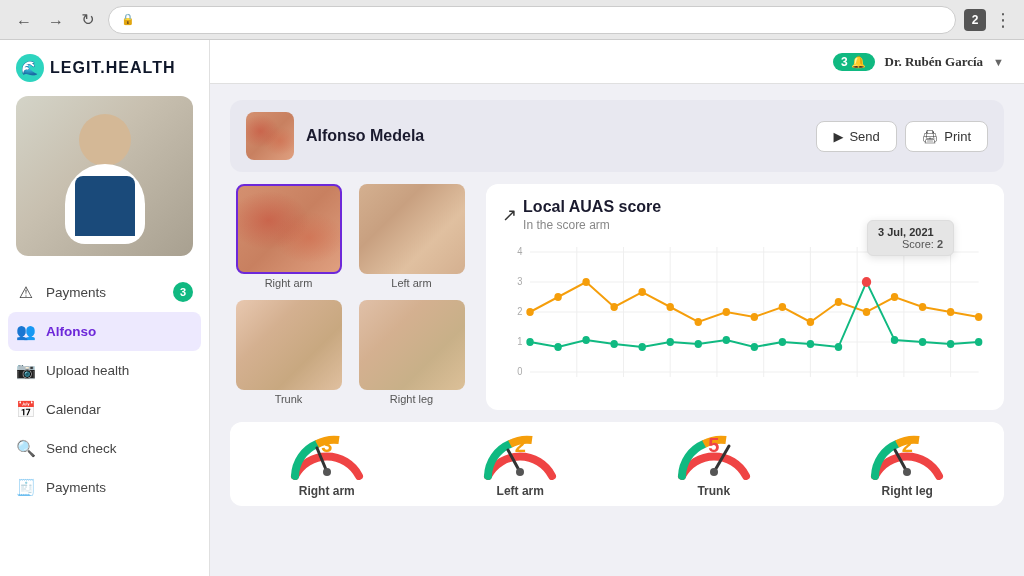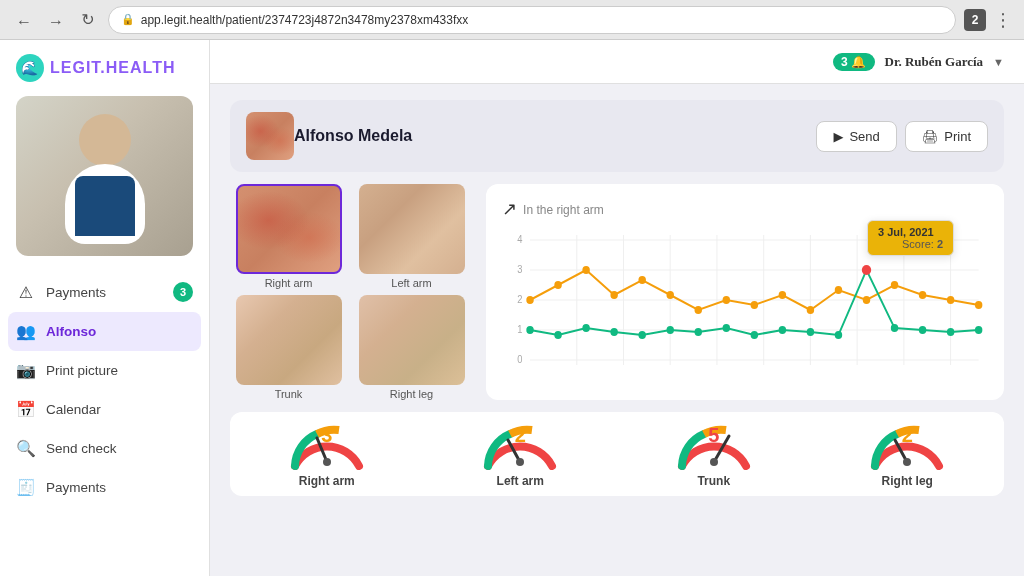--- a/index.html
+++ b/index.html
@@ -66,21 +66,21 @@
       gap: 6px;
     }
     .logo-icon {
       width: 28px; height: 28px;
       background: #2dd4bf;
       border-radius: 50%;
       display: flex; align-items: center; justify-content: center;
       font-size: 14px;
     }
     .logo-text { font-size: 16px; font-weight: 700; letter-spacing: 1px; color: #1a1a2e; }
-    .logo-text span { color: #8b5cf6; }
+    .logo-text span { color: #0f172a; }
     .sidebar-avatar {
       margin: 0 16px 12px;
       border-radius: 12px;
       overflow: hidden;
       height: 160px;
       background: linear-gradient(135deg, #d4d4c8 0%, #c8c0b0 40%, #a8a090 100%);
       position: relative;
     }
     
     .person-head {
@@ -170,21 +170,21 @@
     
     .content { flex: 1; padding: 16px 20px; overflow: hidden; background: #f0f0f5; }
 
     
     .patient-card {
       background: #e8e8f0;
       border-radius: 12px;
       padding: 12px 16px;
       display: flex;
       align-items: center;
-      gap: 0;
+      gap: 12px;
       margin-bottom: 12px;
     }
     .patient-thumb {
       width: 48px; height: 48px;
       border-radius: 8px;
       background: linear-gradient(135deg, #d4a08c, #c88870);
       overflow: hidden;
       flex-shrink: 0;
     }
     .patient-info { flex: 1; }
@@ -236,21 +236,21 @@
     }
     .chart-title { font-size: 16px; font-weight: 700; color: #1a1a2e; display: flex; align-items: center; gap: 6px; }
     .chart-subtitle { font-size: 12px; color: #888; margin-top: 2px; }
     .chart-svg { width: 100%; height: 160px; }
 
     
     .chart-tooltip {
       position: absolute;
       top: 36px;
       right: 50px;
-      background: #eab308;
+      background: #e5e5e5;
       border: 1px solid #ddd;
       border-radius: 6px;
       padding: 5px 10px;
       font-size: 11px;
       box-shadow: 0 2px 8px rgba(0,0,0,0.12);
     }
 
     
     .gauges { display: flex; gap: 0; background: white; border-radius: 12px; padding: 8px 0; }
     .gauge-item { flex: 1; display: flex; flex-direction: column; align-items: center; gap: 4px; }
@@ -269,21 +269,20 @@
   </style>
 </head>
 <body>
 
 <div class="browser-bar">
   <button class="nav-btn">←</button>
   <button class="nav-btn">→</button>
   <button class="nav-btn">↻</button>
   <div class="address-bar">
     <span class="lock">🔒</span>
-    <span>app.legit.health/patient/2374723j4872n3478my2378xm433fxx</span>
   </div>
   <div class="tab-count">2</div>
   <span class="dots-btn">⋮</span>
 </div>
 
 <div class="app">
 
   <div class="sidebar">
     <div class="sidebar-logo">
       <div class="logo-icon">🌊</div>
@@ -303,21 +302,21 @@
         <span class="nav-icon">⚠</span>
         <span>Payments</span>
         <span class="badge">3</span>
       </div>
       <div class="nav-item active">
         <span class="nav-icon">👥</span>
         <span>Alfonso</span>
       </div>
       <div class="nav-item">
         <span class="nav-icon">📷</span>
-        <span>Print picture</span>
+        <span>Upload health</span>
       </div>
       <div class="nav-item">
         <span class="nav-icon">📅</span>
         <span>Calendar</span>
       </div>
       <div class="nav-item">
         <span class="nav-icon">🔍</span>
         <span>Send check</span>
       </div>
       <div class="nav-item">
@@ -375,21 +374,22 @@
           <div class="body-img-item">
             <div class="body-img skin-img-4"></div>
             <span class="body-img-label">Right leg</span>
           </div>
         </div>
 
         <div class="chart-area">
           <div style="display:flex;align-items:center;gap:6px;">
             <span style="font-size:18px;color:#333;">↗</span>
             <div>
-              <div class="chart-subtitle">In the right arm</div>
+              <div class="chart-title">Local AUAS score</div>
+              <div class="chart-subtitle">In the score arm</div>
             </div>
           </div>
 
           
           <svg class="chart-svg" viewBox="0 0 520 160" preserveAspectRatio="none">
 
             <line x1="30" y1="20" x2="510" y2="20" stroke="#eee" stroke-width="1"></line>
             <line x1="30" y1="50" x2="510" y2="50" stroke="#eee" stroke-width="1"></line>
             <line x1="30" y1="80" x2="510" y2="80" stroke="#eee" stroke-width="1"></line>
             <line x1="30" y1="110" x2="510" y2="110" stroke="#eee" stroke-width="1"></line>

